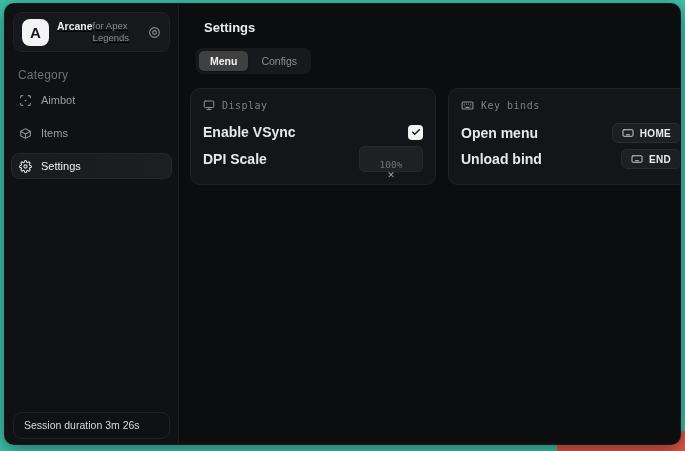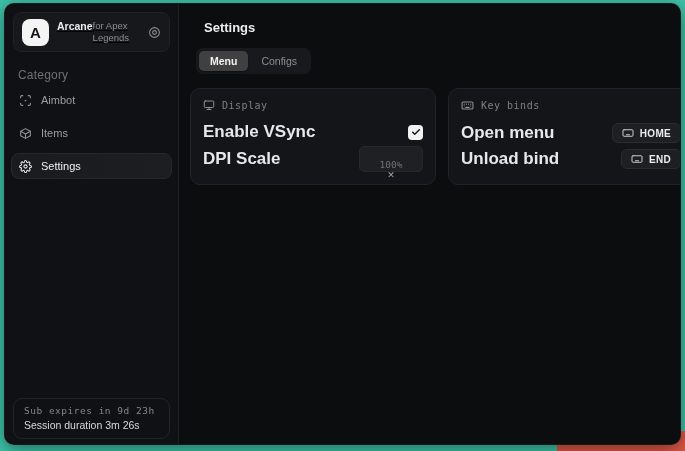--- a/index.html
+++ b/index.html
@@ -85,21 +85,21 @@
   .card-header {
     display:flex; align-items:center; gap:7px; color:#7d8086;
     font-family:"DejaVu Sans Mono","Liberation Mono",monospace;
     font-size:10px; letter-spacing:0.5px; margin-bottom:9px;
   }
   .card-header .card-icon { display:flex; color:#8e9197; }
   .card-row {
     display:flex; align-items:center; justify-content:space-between;
     min-height:24px; margin-top:2px;
   }
-  .row-label { color:#e7e8ea; font-size:17px; font-weight:600; }
+  .row-label { color:#e7e8ea; font-size:14px; font-weight:600; }
   .checkbox {
     width:15px; height:15px; background:#f2f2f2; border-radius:4px;
     display:flex; align-items:center; justify-content:center; cursor:default;
   }
   .dpi-input {
     width:64px; height:20px; background:#1f2024; border:1px solid #27282c;
     border-radius:5px; display:flex; align-items:center; padding:12px 6px; cursor:default;flex-direction:column;
   }
   .dpi-value {
     flex:1; text-align:center; color:#6f7278; font-size:9.5px;
@@ -172,21 +172,20 @@
           <svg width="13" height="13" viewBox="0 0 24 24" fill="none" stroke="currentColor" stroke-width="2" stroke-linejoin="round">
             <circle cx="12" cy="12" r="3"></circle>
             <path d="M19.4 15a1.65 1.65 0 0 0 .33 1.82l.06.06a2 2 0 0 1-2.83 2.83l-.06-.06a1.65 1.65 0 0 0-1.82-.33 1.65 1.65 0 0 0-1 1.51V21a2 2 0 0 1-4 0v-.09A1.65 1.65 0 0 0 9 19.4a1.65 1.65 0 0 0-1.82.33l-.06.06a2 2 0 0 1-2.83-2.83l.06-.06a1.65 1.65 0 0 0 .33-1.82 1.65 1.65 0 0 0-1.51-1H3a2 2 0 0 1 0-4h.09A1.65 1.65 0 0 0 4.6 9a1.65 1.65 0 0 0-.33-1.82l-.06-.06a2 2 0 0 1 2.83-2.83l.06.06a1.65 1.65 0 0 0 1.82.33H9a1.65 1.65 0 0 0 1-1.51V3a2 2 0 0 1 4 0v.09a1.65 1.65 0 0 0 1 1.51 1.65 1.65 0 0 0 1.82-.33l.06-.06a2 2 0 0 1 2.83 2.83l-.06.06a1.65 1.65 0 0 0-.33 1.82V9a1.65 1.65 0 0 0 1.51 1H21a2 2 0 0 1 0 4h-.09a1.65 1.65 0 0 0-1.51 1z"></path>
           </svg>
         </span>
         <span>Settings</span>
       </div>
     </div>
 
     <div class="session-card">
-      <div class="session-line1">Sub expires in 9d 23h</div>
       <div class="session-line2">Session duration 3m 26s</div>
     </div>
   </div>
 
   <div class="main">
 
     <div class="page-title">Settings</div>
 
     <div class="tabbar">
       <div class="tab active">Menu</div>

